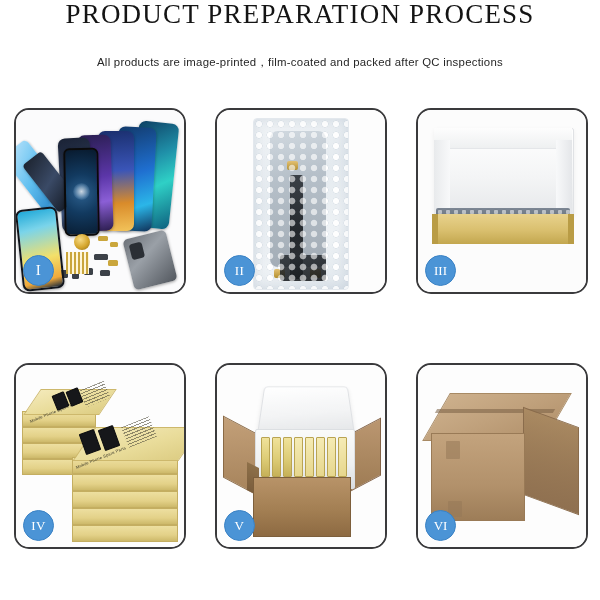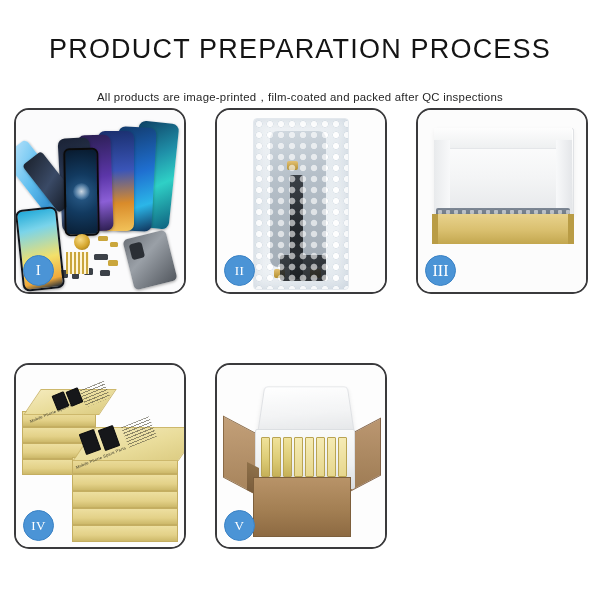--- a/index.html
+++ b/index.html
@@ -18,24 +18,23 @@
   }
 
   
   .header { width: 600px; text-align: center; }
   .page-title {
     font-size: 27px;
     letter-spacing: 1.2px;
     font-weight: 400;
     color: #141414;
     margin: 0;
-    padding-top: 35px;
     line-height: 1.05;
     white-space: nowrap;
-    font-family: Liberation Sans, sans-serif;
+    font-family: Liberation Serif, serif;
   }
   .page-subtitle {
     font-size: 11.4px;
     color: #262626;
     margin: 16px;
     padding-top: 11px;
     letter-spacing: 0.25px;
     white-space: nowrap;
     font-family: "Liberation Sans", sans-serif;
   }
@@ -78,21 +77,21 @@
     border: 1px solid #3b82c4;
     color: #ffffff;
     font-family: "Liberation Serif", serif;
     font-size: 15px;
     line-height: 29px;
     text-align: center;
     letter-spacing: 0.4px;
     z-index: 40;
   }
   .badge.wide { font-size: 13px; }
-  .badge.xwide { font-size: 16px; letter-spacing: 0; }
+  .badge.xwide { font-size: 13px; letter-spacing: 0; }
 
   
   .p1-bg { position:absolute; inset:0; background:#fbfbfc; }
   .phone {
     position: absolute;
     border-radius: 7px;
     box-shadow: 0 1px 3px rgba(0,0,0,.35);
   }
   .ph-a { 
     left: 118px; top: 12px; width: 40px; height: 106px;
@@ -496,14 +495,26 @@
         <div class="ystrip flat"></div>
         <div class="ystrip flat"></div>
         <div class="ystrip flat"></div>
       </div>
       <div class="carton-innerL"></div>
       <div class="carton-front"></div>
     </div>
     <div class="badge wide">V</div>
   </div>
 
+  <div class="panel">
+    <div class="panel-stage">
+      <div class="p6-bg"></div>
+      <div class="box6-top"></div>
+      <div class="box6-seam"></div>
+      <div class="box6-side"></div>
+      <div class="box6-front"></div>
+      <div class="tape" style="left:28px;top:76px;width:14px;height:18px;"></div>
+      <div class="tape" style="left:30px;top:136px;width:14px;height:16px;"></div>
+    </div>
+    <div class="badge xwide">VI</div>
+  </div>
 
 </div>
 
 </body></html>

